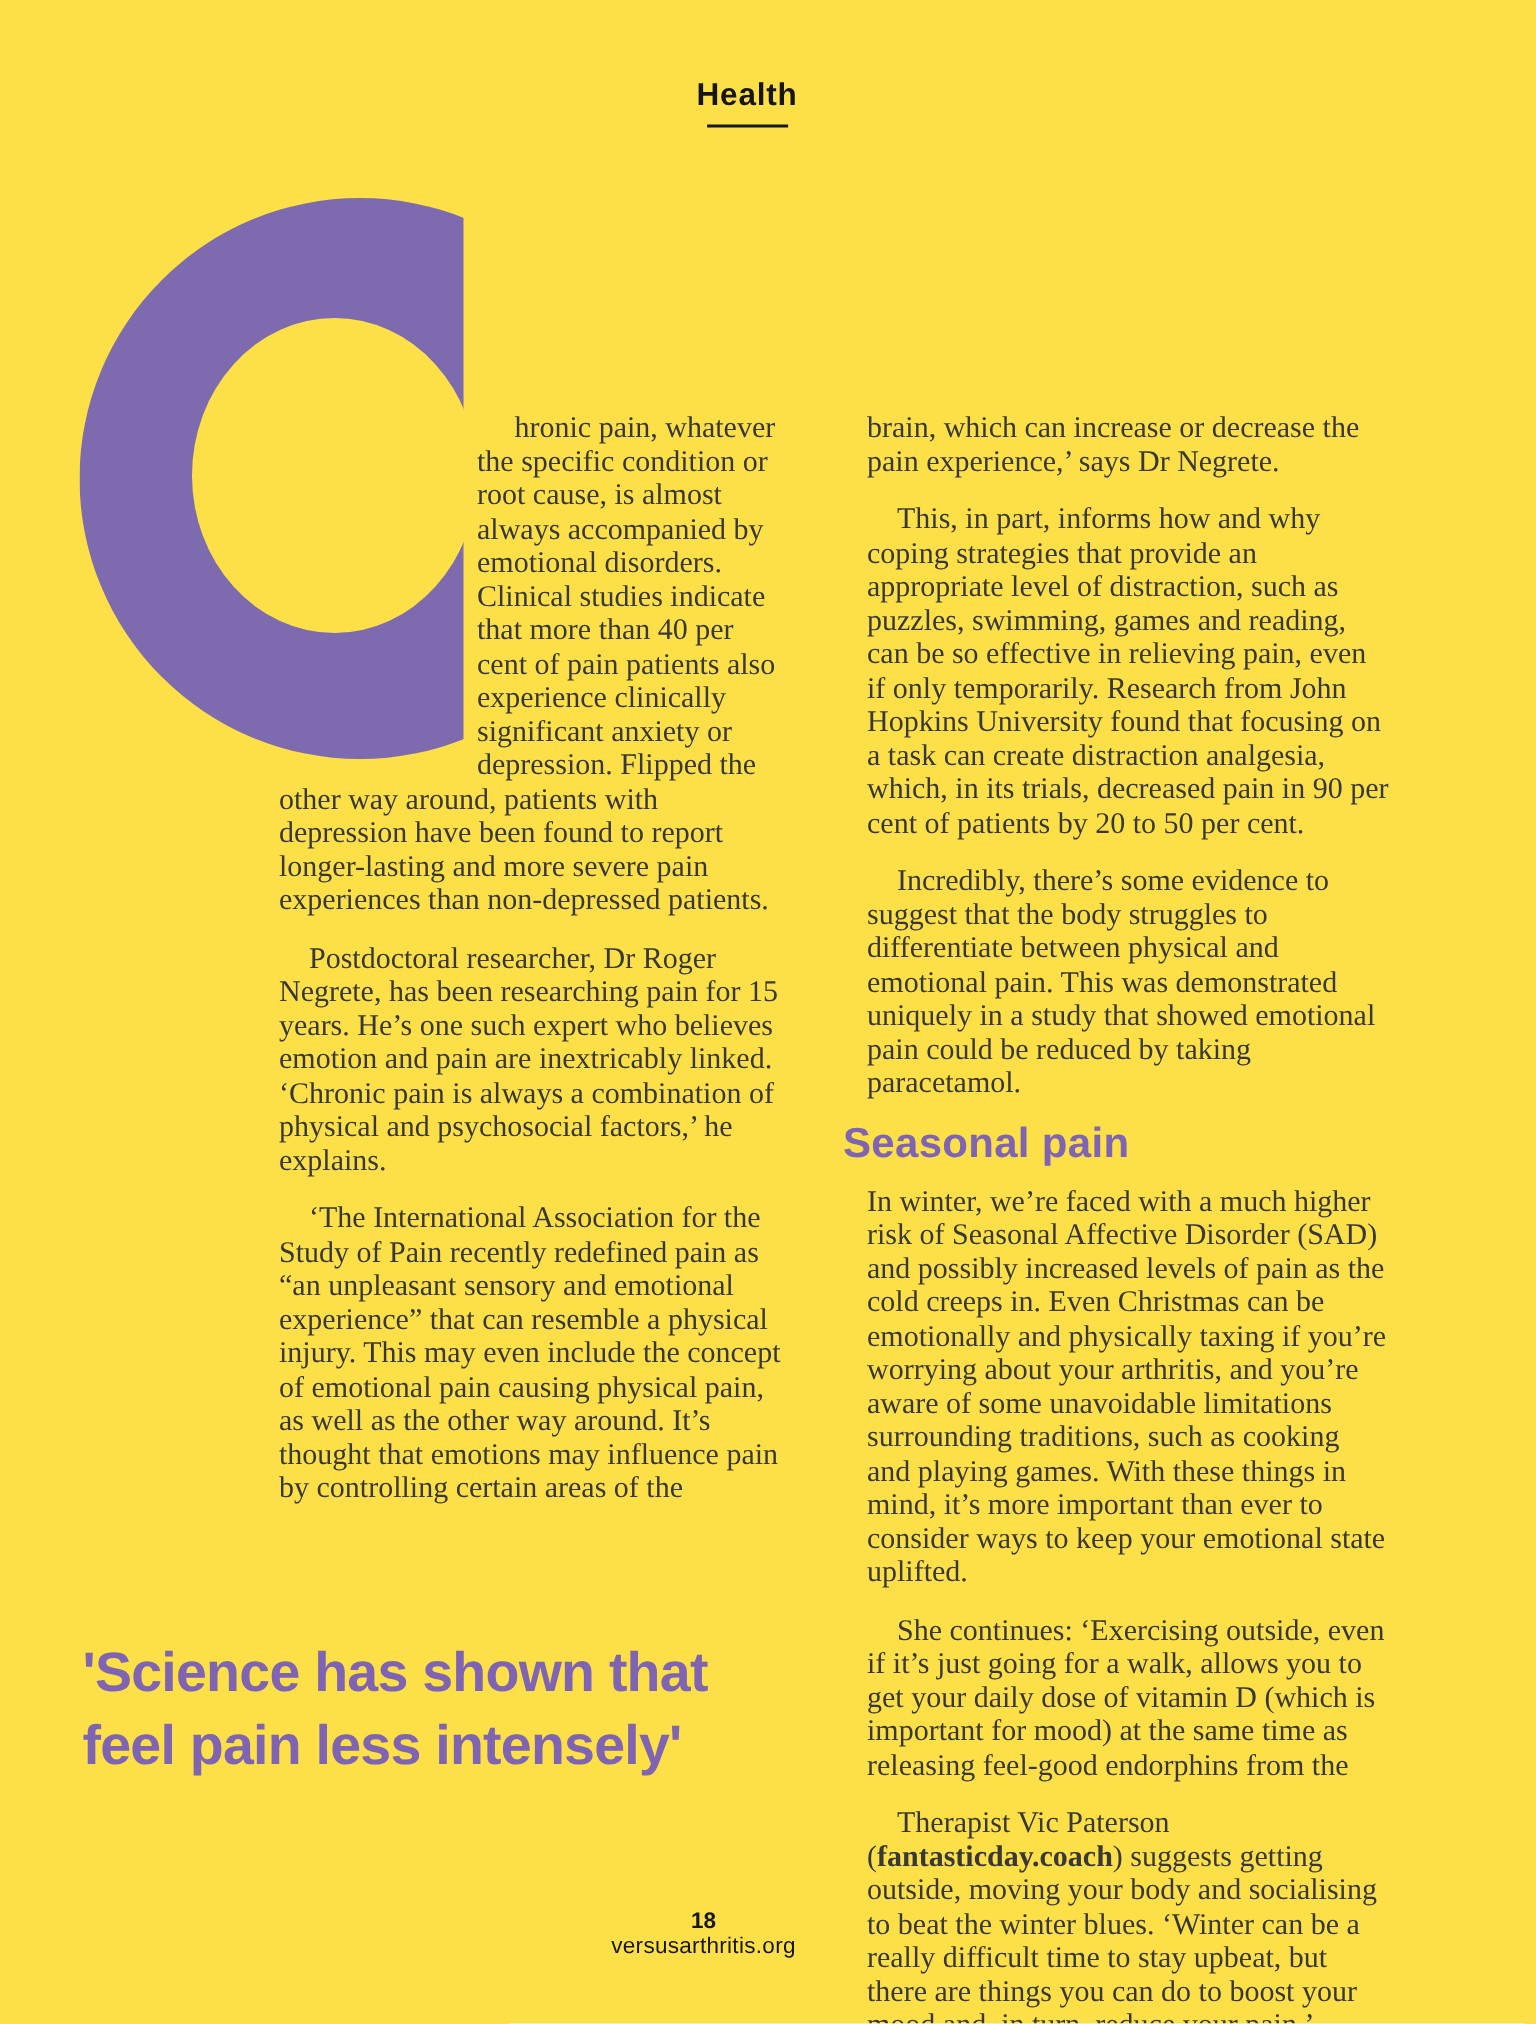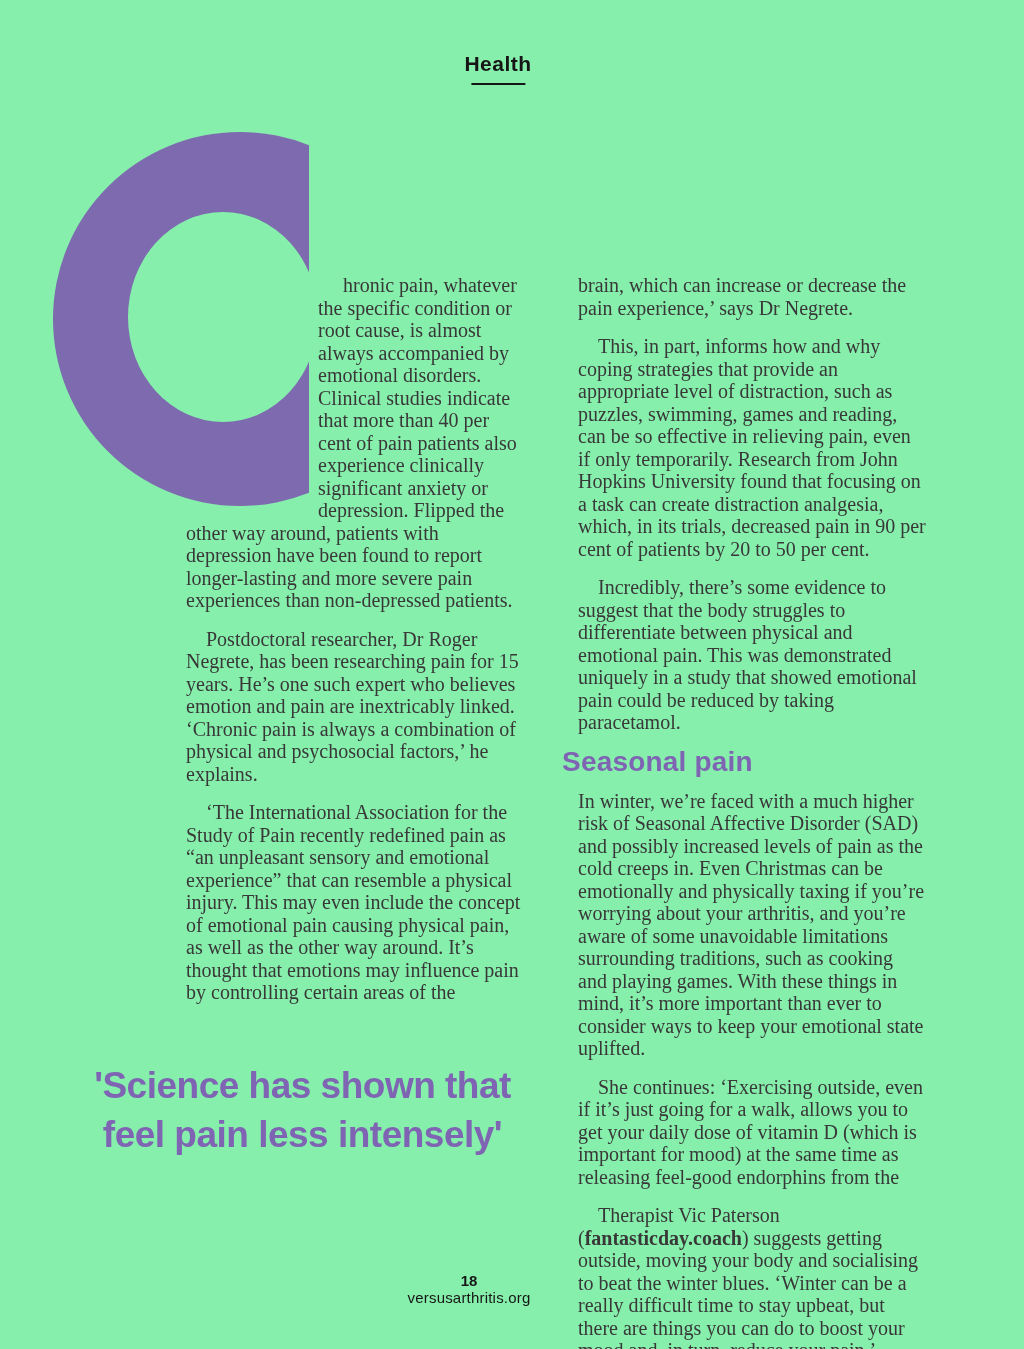--- a/index.html
+++ b/index.html
@@ -1,17 +1,17 @@
 <!DOCTYPE html>
 <html><head>
 <meta charset="utf-8">
 <style>
   html,body { margin:0; padding:0; background:#ffffff; }
   .page {
-    position:relative; width:1024px; height:1349px; background:#86efac;
+    position:relative; width:1024px; height:1349px; background:#fde047;
     font-family:"Liberation Serif", serif; color:#383838; overflow:hidden;
   }
 
   
   .header { position:absolute; top:52px; left:498px; transform:translateX(-50%); text-align:center; }
   .header-label {
     font-family:"Liberation Sans", sans-serif; font-weight:bold; font-size:21px;
     color:#161616; letter-spacing:0.5px;
   }
   .header-rule { width:54px; height:2px; background:#161616; margin:7px auto 0; }
@@ -33,21 +33,21 @@
   p.first-line-indent { text-indent:25px; }
   .bold { font-weight:bold; }
 
   .subheading {
     font-family:"Liberation Sans", sans-serif; font-weight:bold; font-size:28px;
     color:#7e64b2; margin:9px 0 3px 0; letter-spacing:0.2px; line-height:24px;
   }
 
   
   .pull-quote {
-    position:absolute; left:55px; top:1061px; width:495px; text-align:center;
+    position:absolute; left:55px; top:1090px; width:495px; text-align:left;
     font-family:"Liberation Sans", sans-serif; font-weight:bold;
     font-size:37px; line-height:49px; letter-spacing:-0.5px; color:#7e64b2;
   }
 
   
   .footer {
     position:absolute; top:1272px; left:469px; transform:translateX(-50%);
     text-align:center; font-family:"Liberation Sans", sans-serif; color:#161616;
   }
   .page-number { font-weight:bold; font-size:15px; }

